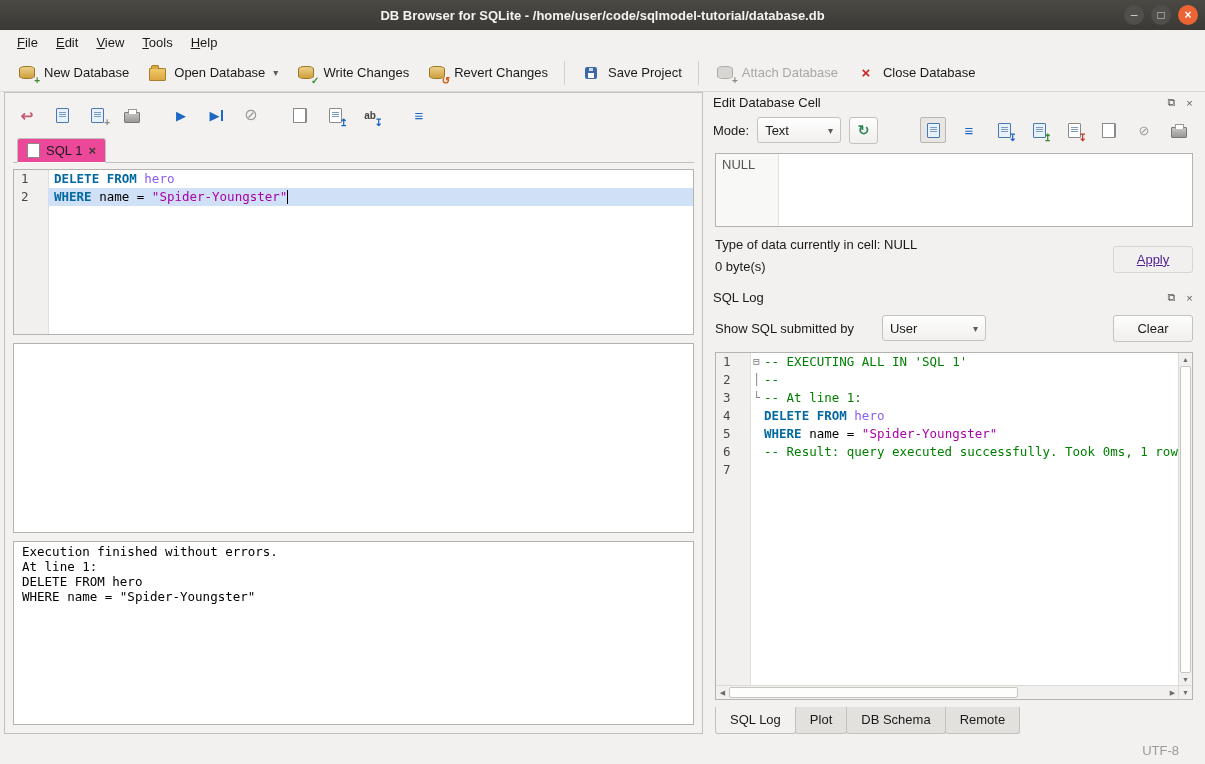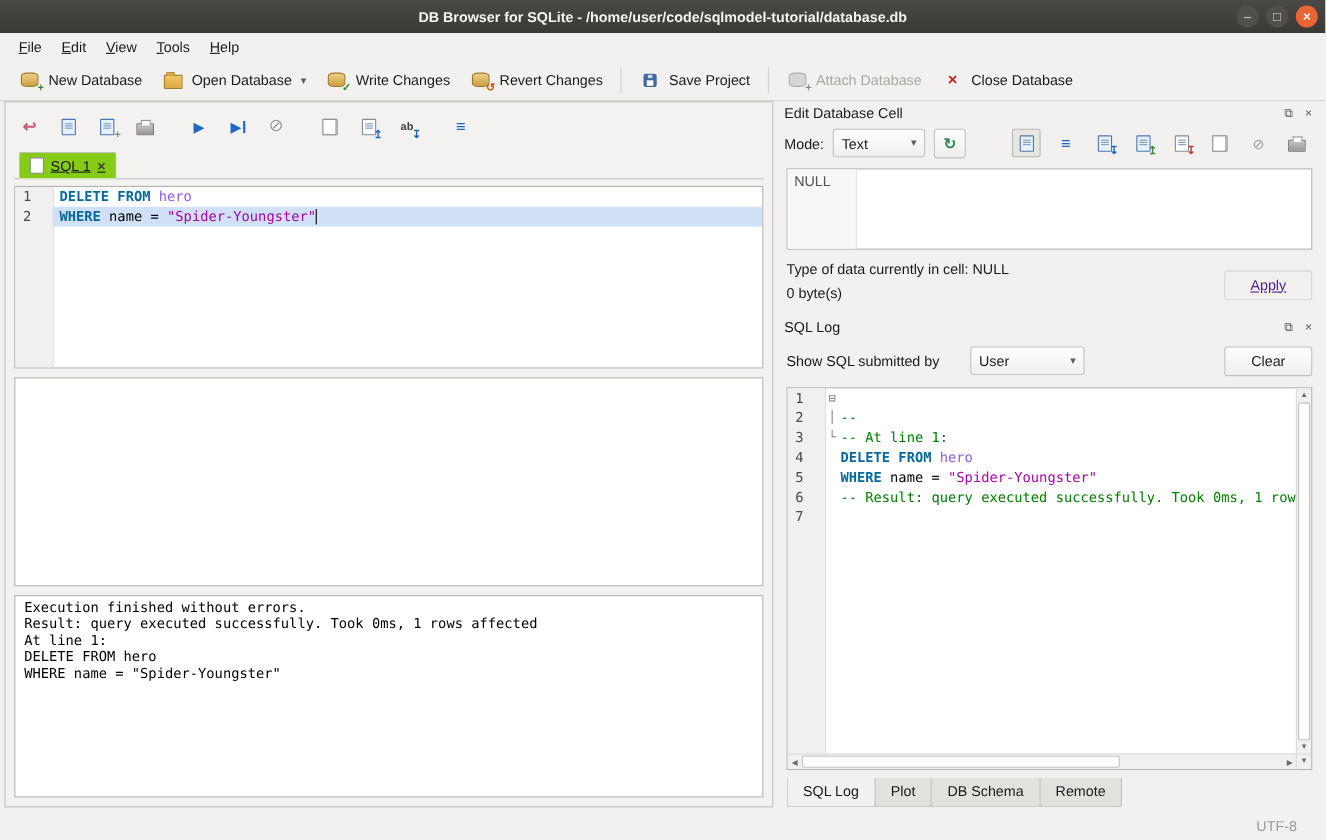--- a/index.html
+++ b/index.html
@@ -66,21 +66,21 @@
   .icon-btn{display:inline-flex;align-items:center;justify-content:center;width:24px;height:24px;border-radius:3px;}
   .gap-l{margin-left:14px;}
   .play{color:#1c68c5;font-size:13px;line-height:1;}
   .stop{color:#9a9996;font-size:16px;line-height:1;}
   .ab{font-size:10px;font-weight:bold;color:#44423e;}
   .lines-glyph{color:#1c68c5;font-weight:bold;font-size:15px;line-height:1;}
   .exec-bar{width:2px;height:11px;background:#1c68c5;margin-left:1px;}
   .red-arrow{color:#c85a74;font-size:15px;font-weight:bold;line-height:1;}
   .sqltab-bar{height:27px;border-bottom:1px solid #c3c1be;display:flex;align-items:flex-end;padding-left:4px;}
   .sqltab{display:inline-flex;align-items:center;gap:6px;padding:4px 9px;border:1px solid #c3c1be;
-    border-bottom:1px solid #f9f8f7;background:#84cc16;border-radius:3px 3px 0 0;position:relative;top:1px;text-decoration:underline;}
+    border-bottom:1px solid #f9f8f7;background:#ec4899;border-radius:3px 3px 0 0;position:relative;top:1px;}
   .sqltab .close-x{font-weight:bold;color:#3c3a36;font-size:13px;line-height:1;}
   
   .box{border:1px solid #b5b3af;background:#fff;position:relative;overflow:hidden;}
   .editor-box{height:164px;margin-top:6px;margin-bottom:8px;}
   .results-box{height:188px;margin-bottom:8px;}
   .messages-box{flex:1;padding:2px 8px;box-sizing:border-box;
     font-family:"DejaVu Sans Mono",monospace;font-size:12.5px;line-height:15px;color:#000;}
   .code-area{position:absolute;inset:0;font-family:"DejaVu Sans Mono",monospace;
     font-size:12.5px;line-height:18px;color:#000;}
   .code-area::before{content:"";position:absolute;top:0;bottom:0;left:0;width:34px;
@@ -299,21 +299,20 @@
             <span class="ln">2</span>
             <span class="line-text"><span class="tok-kw">WHERE</span><span class="tok-pl"> name = </span><span class="tok-str">"Spider-Youngster"</span><span class="caret"></span></span>
           </div>
         </div>
     </div>
 
     <div class="box results-box"></div>
 
     <div class="box messages-box">
       <div>Execution finished without errors.</div>
-      <div>Result: query executed successfully. Took 0ms, 1 rows affected</div>
       <div>At line 1:</div>
       <div>DELETE FROM hero</div>
       <div>WHERE name = "Spider-Youngster"</div>
     </div>
   </div>
 </div>
 
 <div class="right-pane">
 
   <div class="dock-header">
@@ -397,20 +396,21 @@
       <span class="arr">▾</span>
     </span>
     <span class="btn" style="margin-left:auto;">Clear</span>
   </div>
 
   <div class="log-box">
     <div class="log-code code-area log-area">
         <div class="code-line">
           <span class="ln">1</span>
           <span class="fold">⊟</span>
+          <span class="line-text"><span class="tok-c">-- EXECUTING ALL IN 'SQL 1'</span></span>
         </div>
         <div class="code-line">
           <span class="ln">2</span>
           <span class="fold">│</span>
           <span class="line-text"><span class="tok-c">--</span></span>
         </div>
         <div class="code-line">
           <span class="ln">3</span>
           <span class="fold">└</span>
           <span class="line-text"><span class="tok-c">-- At line 1:</span></span>

